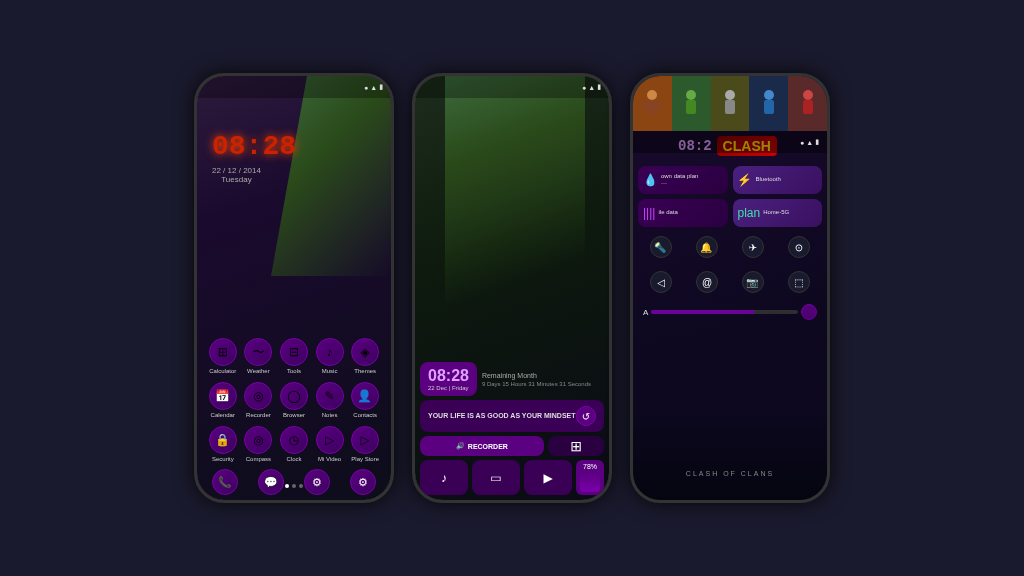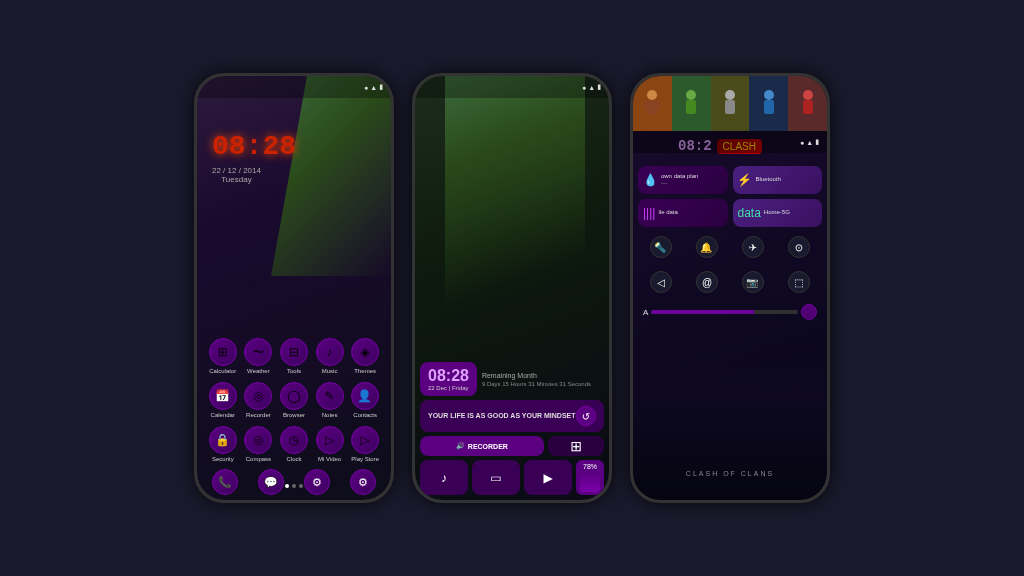--- a/index.html
+++ b/index.html
@@ -702,21 +702,21 @@
               <rect x="5" y="11" width="10" height="14" rx="2" fill="#aa2222"></rect>
             </svg>
           </div>
         </div>
 
         <div class="coc-logo-area">
           <div style="font-size:14px; font-weight:bold; color:#e0a0ff; font-family:'Courier New';">
             <span>08:2</span>
           </div>
           <div class="coc-title-box">
-            <span style="color:#ffdd00; font-size:10px; font-weight:normal;">CLASH</span>
+            <span style="color:#ffdd00; font-size:14px; font-weight:bold;">CLASH</span>
           </div>
         </div>
 
         <div class="phone-notch-area" style="top:55px; background:rgba(0,0,0,0.4);">
           <span class="status-icon-small">●</span>
           <span class="status-icon-small">▲</span>
           <span class="status-icon-small">▮</span>
         </div>
 
         <div class="quick-settings">
@@ -734,21 +734,21 @@
               <div class="qs-tile-text">Bluetooth</div>
             </div>
           </div>
 
           <div class="qs-row">
             <div class="qs-tile">
               <span class="qs-tile-icon" style="color:#cc44ff;">||||</span>
               <div class="qs-tile-text">ile data</div>
             </div>
             <div class="qs-tile" style="background: linear-gradient(135deg, #4a2080, #3a1060);">
-              <span class="qs-tile-icon" style="color:#44ddaa;">data</span>
+              <span class="qs-tile-icon" style="color:#44ddaa;">plan</span>
               <div class="qs-tile-text">Home-5G</div>
             </div>
           </div>
 
           <div class="qs-icon-row">
             <div class="qs-small-icon">🔦</div>
             <div class="qs-small-icon">🔔</div>
             <div class="qs-small-icon">✈</div>
             <div class="qs-small-icon">⊙</div>
           </div>

